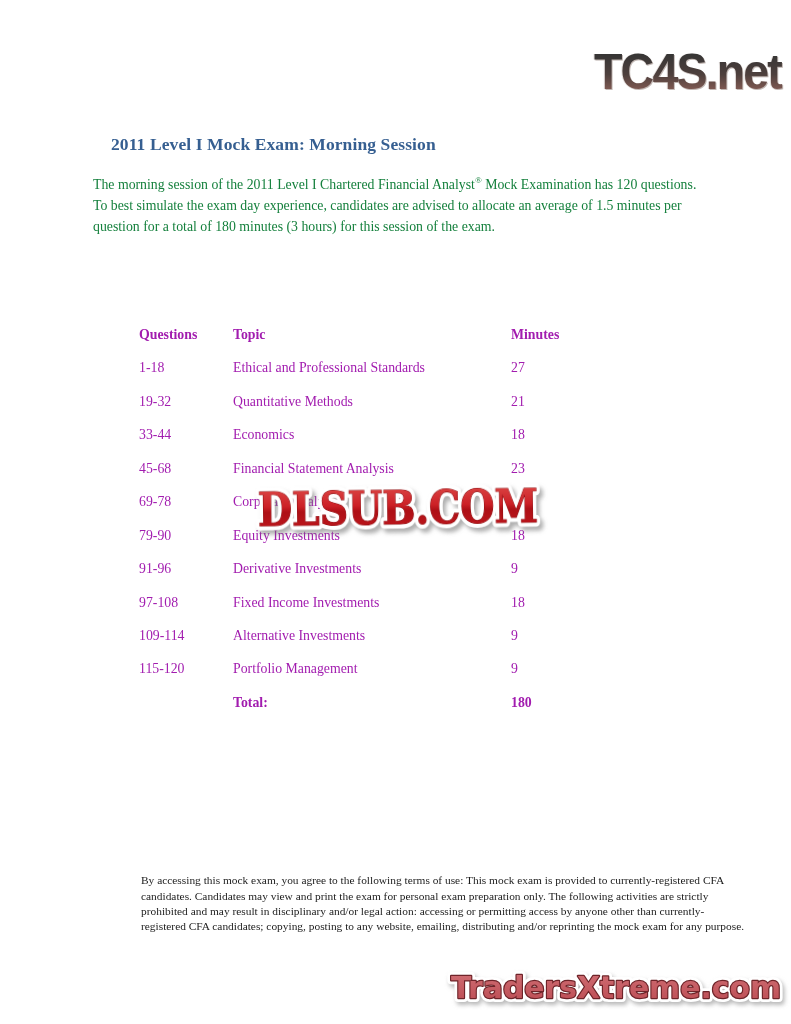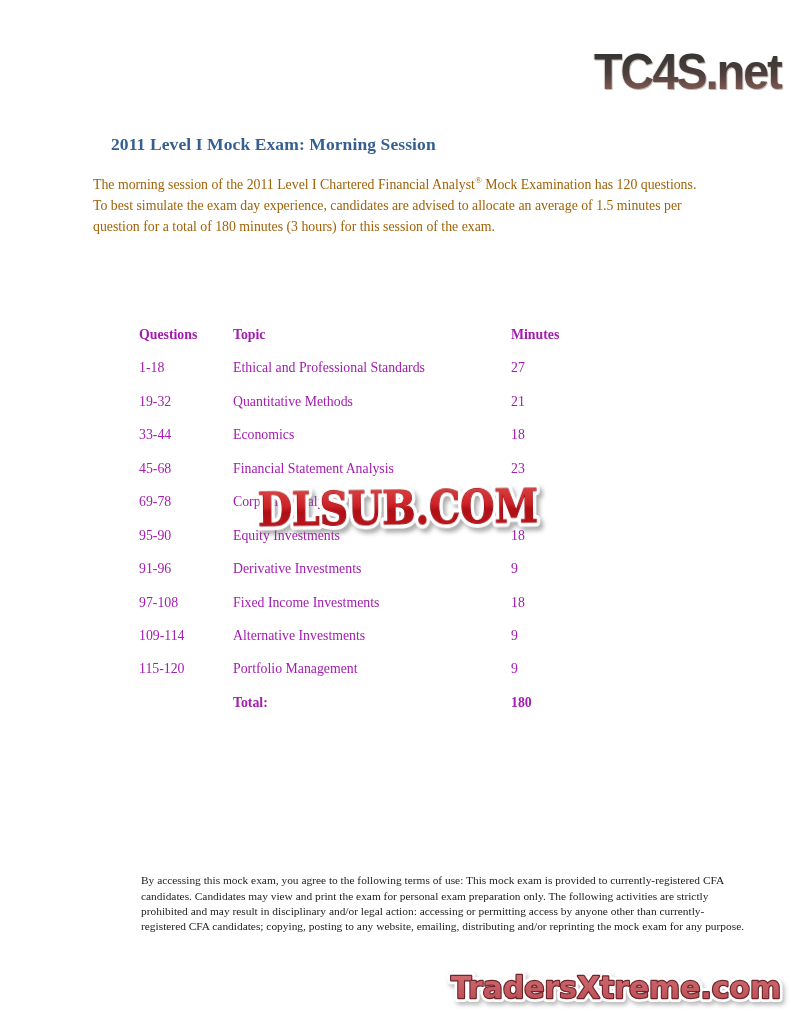--- a/index.html
+++ b/index.html
@@ -19,21 +19,21 @@
   
   .title{
     position:absolute;left:93px;top:122px;width:620px;
     font-size:17.5px;font-weight:bold;color:#365f91;
     letter-spacing:0.1px;
     margin-left:18px;
   }
   
   .intro{
     position:absolute;left:93px;top:160px;width:614px;
-    font-size:13.8px;line-height:21.2px;color:#a16207;
+    font-size:13.8px;line-height:21.2px;color:#15803d;
   }
   .intro sup{font-size:9px;line-height:0;}
   
   .sched{
     position:absolute;left:139px;top:327px;
     display:grid;
     grid-template-columns:94px 278px 80px;
     grid-auto-rows:33.45px;
     font-size:13.8px;color:#a21caf;
   }
@@ -107,21 +107,21 @@
       <div class="cell">45-68</div>
       <div class="cell">Financial Statement Analysis</div>
       <div class="cell">23</div>
     </div>
     <div class="row">
       <div class="cell">69-78</div>
       <div class="cell">Corporate Analysis</div>
       <div class="cell"></div>
     </div>
     <div class="row">
-      <div class="cell">95-90</div>
+      <div class="cell">79-90</div>
       <div class="cell">Equity Investments</div>
       <div class="cell">18</div>
     </div>
     <div class="row">
       <div class="cell">91-96</div>
       <div class="cell">Derivative Investments</div>
       <div class="cell">9</div>
     </div>
     <div class="row">
       <div class="cell">97-108</div>

